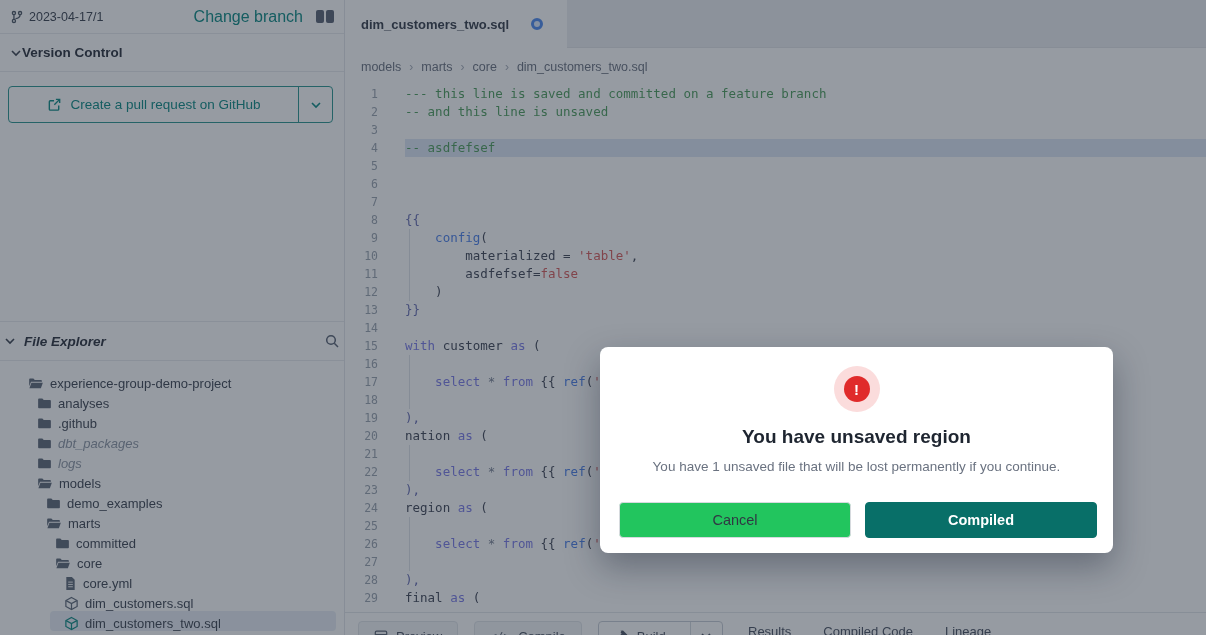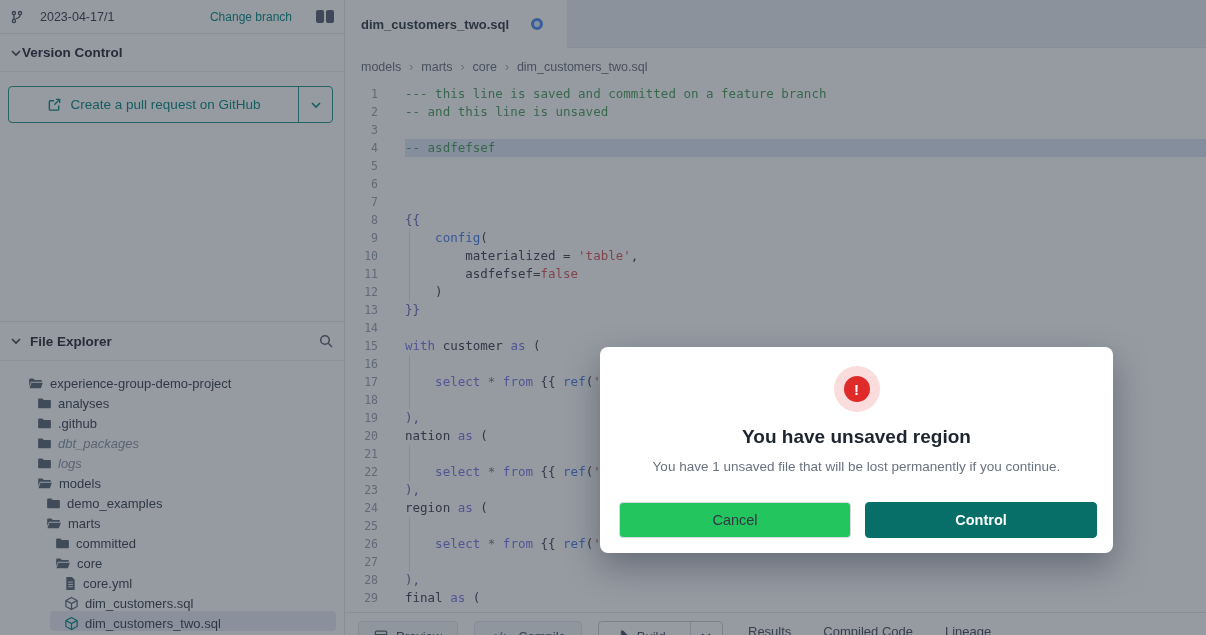--- a/index.html
+++ b/index.html
@@ -2,32 +2,32 @@
 <html><head>
 <meta charset="utf-8">
 <style>
   * { margin:0; padding:0; box-sizing:border-box; }
   html,body { width:1206px; height:635px; overflow:hidden; }
   body { font-family:"Liberation Sans","DejaVu Sans",sans-serif; background:#fff; }
   #app { position:relative; width:1206px; height:635px; overflow:hidden; background:#fff; }
 
   
   #sidebar { position:absolute; left:0; top:0; width:345px; height:635px; background:#fff; border-right:1px solid #e2e5ea; }
-  .branch-bar { height:34px; display:flex; align-items:center; padding:0 10px; border-bottom:1px solid #e9ebee; gap:16px; }
+  .branch-bar { height:34px; display:flex; align-items:center; padding:0 10px; border-bottom:1px solid #e9ebee; gap:5px; }
   .branch-name { font-size:12.5px; color:#3c4350; }
-  .change-branch { margin-left:auto; font-size:12px; color:#0c8a84; cursor:pointer; }
+  .change-branch { margin-left:auto; font-size:16px; color:#0c8a84; cursor:pointer; }
   .docs-icon { display:flex; gap:2px; margin-left:8px; }
   .docs-icon i { width:8px; height:13px; background:#596273; border-radius:2px; }
   .section-header { height:38px; display:flex; align-items:center; padding:0 10px; border-bottom:1px solid #e9ebee; }
   .section-title { font-size:13.5px; font-weight:bold; color:#2b303c; }
   .pr-btn { position:absolute; left:8px; top:86px; width:325px; height:37px; border:1px solid #2a9690; border-radius:4px; display:flex; align-items:stretch; cursor:pointer; background:#fff; }
   .pr-btn-main { flex:1; display:flex; align-items:center; justify-content:center; gap:9px; font-size:13.5px; color:#0c8a84; }
   .pr-btn-split { width:34px; border-left:1px solid #2a9690; display:flex; align-items:center; justify-content:center; }
   .fe-section { position:absolute; left:0; top:321px; right:0; border-top:1px solid #e9ebee; }
-  .fe-header { height:39px; display:flex; align-items:center; gap:8px; padding:0 10px; border-bottom:1px solid #e9ebee; }
+  .fe-header { height:39px; display:flex; align-items:center; gap:8px; padding:0 4px; border-bottom:1px solid #e9ebee;font-style:italic; }
   .fe-search { margin-left:auto; display:flex; cursor:pointer; }
   .tree { padding-top:10px; }
   .tree-row { height:20px; display:flex; align-items:flex-end; gap:6px; font-size:13px; color:#3e4552; cursor:pointer; white-space:nowrap; }
   .tree-row.muted .tree-label { color:#8d96a4; font-style:italic; }
   .tree-row.selected { background:#e8edf5; border-radius:4px; margin-left:50px; margin-right:8px; padding-left:14px !important; }
   .tree-row .ticon { display:flex; flex:0 0 auto; }
 
   
   #main { position:absolute; left:345px; top:0; width:861px; height:635px; background:#fff; }
   .tabbar { height:48px; background:#eceef1; border-bottom:1px solid #e2e5e9; display:flex; }
@@ -344,17 +344,17 @@
   <div id="overlay"></div>
 
   <div id="modal">
     <div class="modal-icon-wrap">
       <div class="modal-icon">!</div>
     </div>
     <div class="modal-title">You have unsaved region</div>
     <div class="modal-body">You have 1 unsaved file that will be lost permanently if you continue.</div>
     <div class="modal-actions">
       <button class="modal-btn btn-cancel">Cancel</button>
-      <button class="modal-btn btn-confirm">Control</button>
+      <button class="modal-btn btn-confirm">Compiled</button>
     </div>
   </div>
 
 </div>
 
 </body></html>

